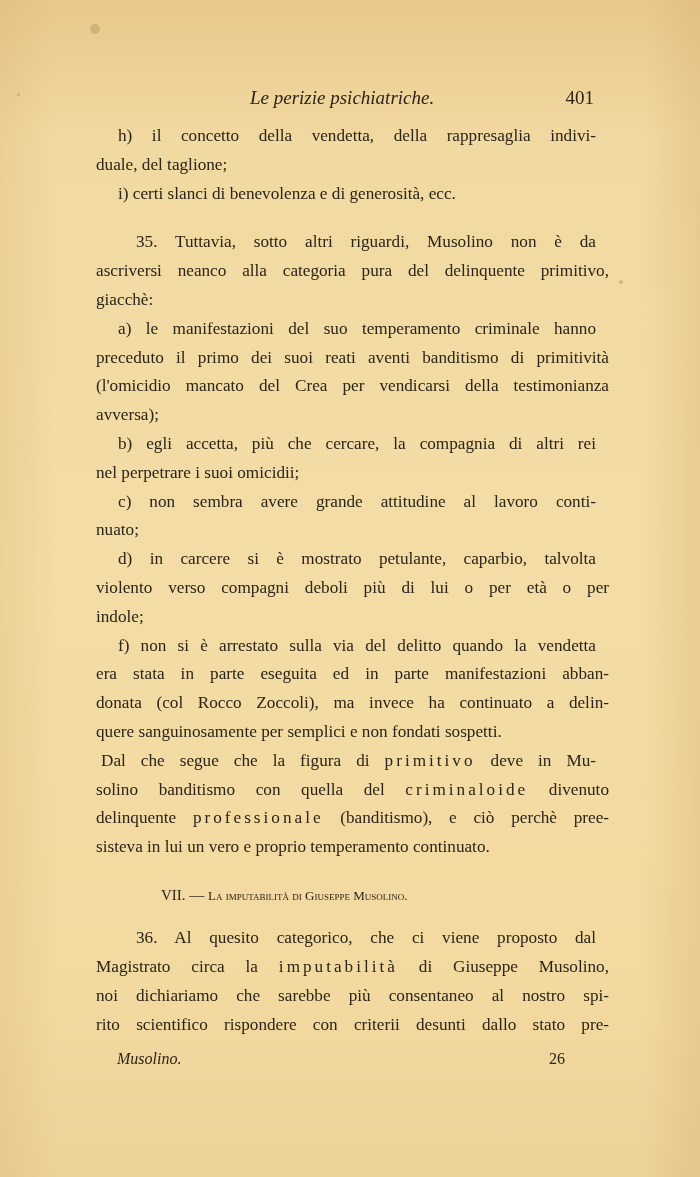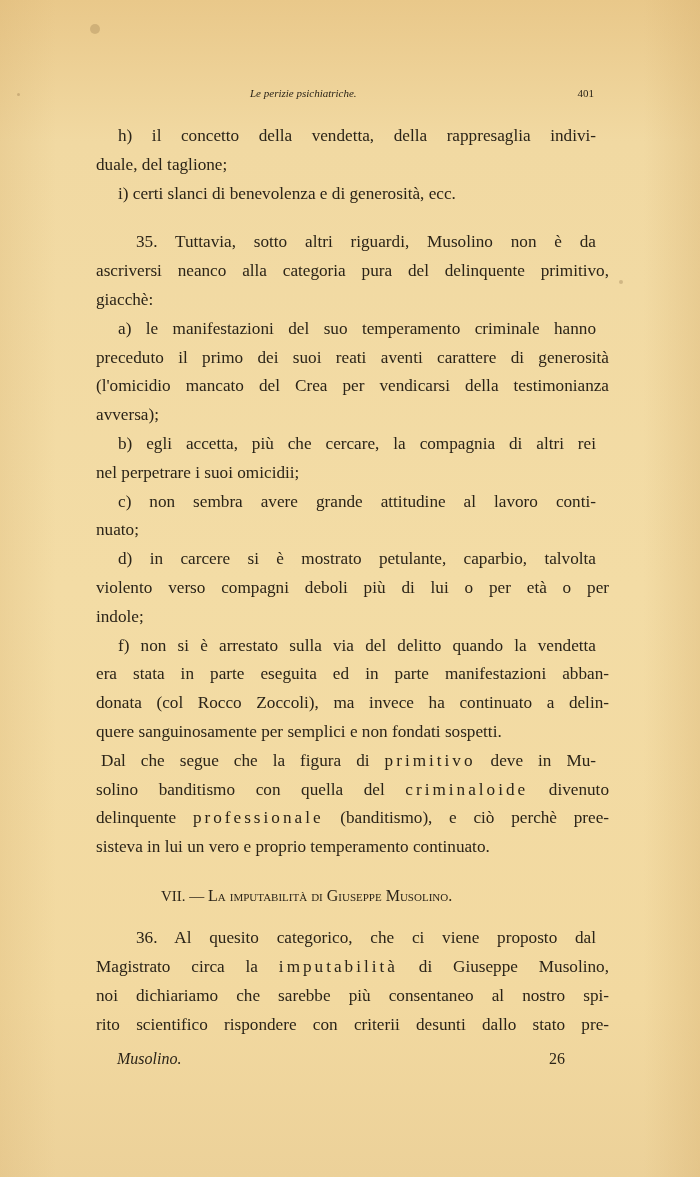--- a/index.html
+++ b/index.html
@@ -9,37 +9,37 @@
       position: relative;
       font-family: "Liberation Serif", "DejaVu Serif", serif;
       color: #2b2418;
     }
     .vignette {
       position: absolute; inset: 0;
       background: linear-gradient(90deg, rgba(214,175,110,0.25) 0%, rgba(0,0,0,0) 8%, rgba(0,0,0,0) 92%, rgba(214,175,110,0.35) 100%);
       pointer-events: none;
     }
     .smudge { position: absolute; border-radius: 50%; background: rgba(120,90,50,0.45); }
-    .header { position: absolute; top: 87px; left: 83px; width: 513px; height: 22px; font-size: 11px; }
+    .header { position: absolute; top: 87px; left: 83px; width: 513px; height: 22px; font-size: 19px; }
     .header .title { position: absolute; left: 167px; font-style: italic; }
     .header .pagenum { position: absolute; right: 2px; }
     .line {
       position: absolute; left: 96px; width: 513px;
       font-size: 17.2px; line-height: 1; white-space: nowrap;
       text-align: justify; text-align-last: justify;
     }
     .line.indent { left: 118px; width: 478px; }
     .line.indent2 { left: 136px; width: 460px; }
     .line.indent-dal { left: 101px; width: 495px; }
     .line.last { text-align-last: left; }
     .spaced { letter-spacing: 3px; }
     .heading {
       position: absolute; top: 887px; left: 161px; font-size: 15px; white-space: nowrap;
     }
-    .heading .sc { font-variant: small-caps; font-size: 16px; }
+    .heading .sc { font-variant: small-caps; font-size: 13px; }
     .footer { position: absolute; top: 1050px; left: 83px; width: 513px; font-size: 16px; }
     .footer .sig { position: absolute; left: 34px; font-style: italic; }
     .footer .num { position: absolute; left: 466px; }
   </style>
 </head>
 <body>
 
 <div class="vignette"></div>
 <div class="smudge" style="left:90px;top:24px;width:10px;height:10px;opacity:.5"></div>
 <div class="smudge" style="left:17px;top:93px;width:3px;height:3px;opacity:.6"></div>
@@ -51,21 +51,21 @@
 </div>
 
 <div class="line indent" style="top:127px">h) il concetto della vendetta, della rappresaglia indivi-</div>
 <div class="line last" style="top:156px">duale, del taglione;</div>
 <div class="line indent last" style="top:185px">i) certi slanci di benevolenza e di generosità, ecc.</div>
 
 <div class="line indent2" style="top:233px">35. Tuttavia, sotto altri riguardi, Musolino non è da</div>
 <div class="line" style="top:262px">ascriversi neanco alla categoria pura del delinquente primitivo,</div>
 <div class="line last" style="top:291px">giacchè:</div>
 <div class="line indent" style="top:320px">a) le manifestazioni del suo temperamento criminale hanno</div>
-<div class="line" style="top:349px">preceduto il primo dei suoi reati aventi carattere di generosità</div>
+<div class="line" style="top:349px">preceduto il primo dei suoi reati aventi banditismo di primitività</div>
 <div class="line" style="top:377px">(l'omicidio mancato del Crea per vendicarsi della testimonianza</div>
 <div class="line last" style="top:406px">avversa);</div>
 <div class="line indent" style="top:435px">b) egli accetta, più che cercare, la compagnia di altri rei</div>
 <div class="line last" style="top:464px">nel perpetrare i suoi omicidii;</div>
 <div class="line indent" style="top:493px">c) non sembra avere grande attitudine al lavoro conti-</div>
 <div class="line last" style="top:521px">nuato;</div>
 <div class="line indent" style="top:550px">d) in carcere si è mostrato petulante, caparbio, talvolta</div>
 <div class="line" style="top:579px">violento verso compagni deboli più di lui o per età o per</div>
 <div class="line last" style="top:608px">indole;</div>
 <div class="line indent" style="top:637px">f) non si è arrestato sulla via del delitto quando la vendetta</div>

